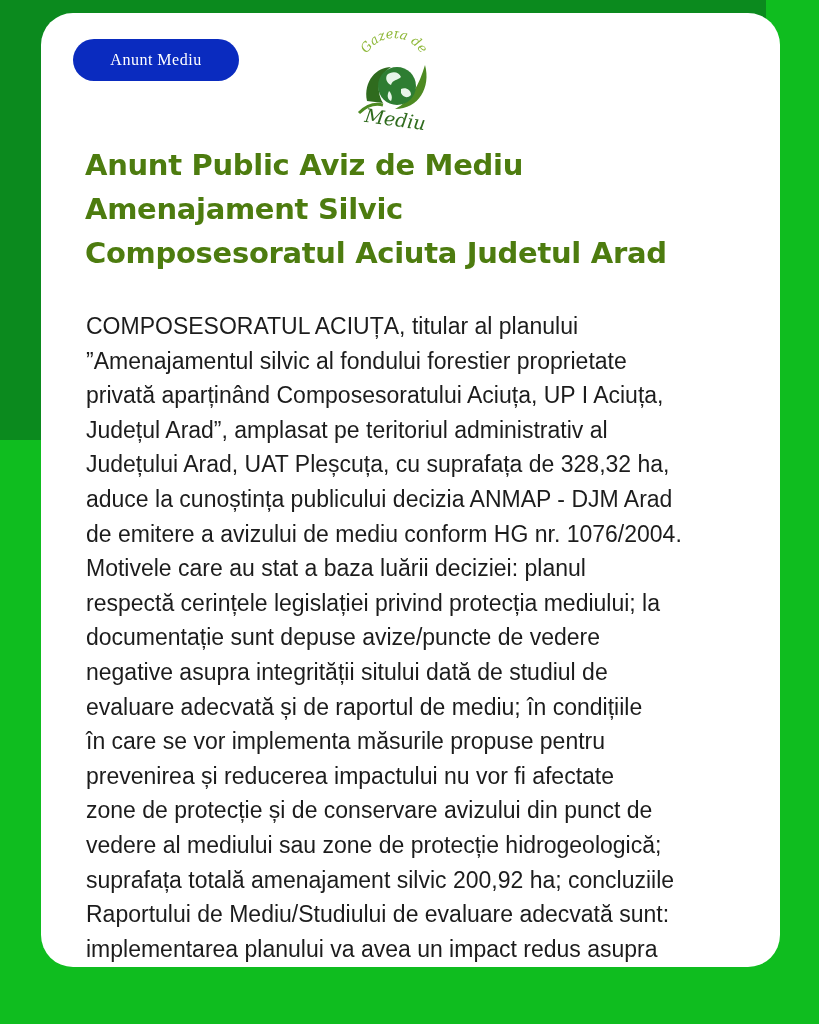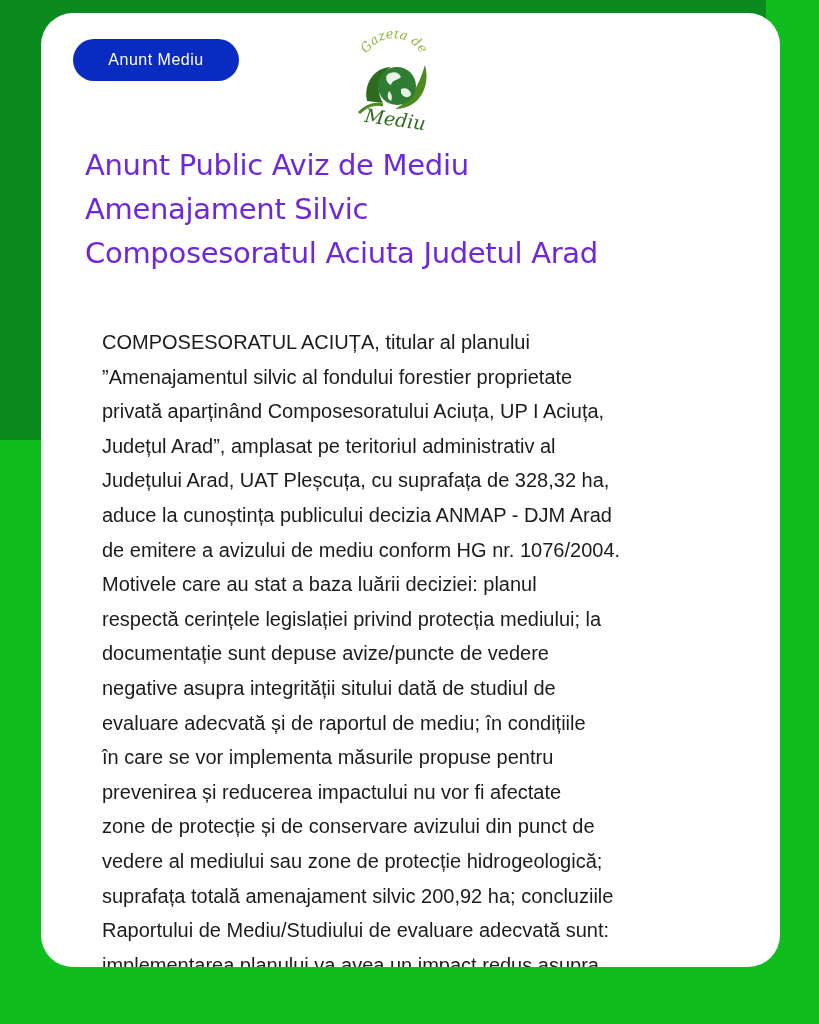--- a/index.html
+++ b/index.html
@@ -13,35 +13,35 @@
     background: #0b8a1e;
   }
   .card {
     position: absolute; left: 41px; top: 13px; width: 739px; height: 954px;
     background: #ffffff; border-radius: 32px; overflow: hidden;
   }
   .badge {
     position: absolute; left: 32px; top: 26px; width: 166px; height: 42px;
     background: #0a2bbf; color: #ffffff; border-radius: 21px;
     display: flex; align-items: center; justify-content: center;
-    font-family: Liberation Sans, sans-serif; font-size: 16px; letter-spacing: 0.5px;
+    font-family: Liberation Serif, serif; font-size: 16px; letter-spacing: 0.5px;
   }
   .logo {
     position: absolute; left: 312px; top: 18px; width: 82px; height: 100px;
   }
   .title {
     position: absolute; left: 44px; top: 130px; width: 680px; margin: 0;
-    color: #6d28d9; font-family: "DejaVu Sans", sans-serif; font-weight: normal;
+    color: #4d7c0f; font-family: "DejaVu Sans", sans-serif; font-weight: bold;
     font-size: 29px; line-height: 44px; letter-spacing: -0.3px;
   }
   .title span { display: block; white-space: nowrap; }
   .body-text {
-    position: absolute; left: 45px; top: 296px; width: 680px; margin: 16px;
+    position: absolute; left: 45px; top: 296px; width: 680px; margin: 0;
     color: #1c1c1c; font-family: "Liberation Sans", sans-serif;
-    font-size: 20px; line-height: 34.6px;
+    font-size: 23px; line-height: 34.6px;
   }
   .body-text span { display: block; white-space: nowrap; }
 </style>
 </head>
 <body>
 
 <div class="bg-dark"></div>
 
 <div class="card">
 

